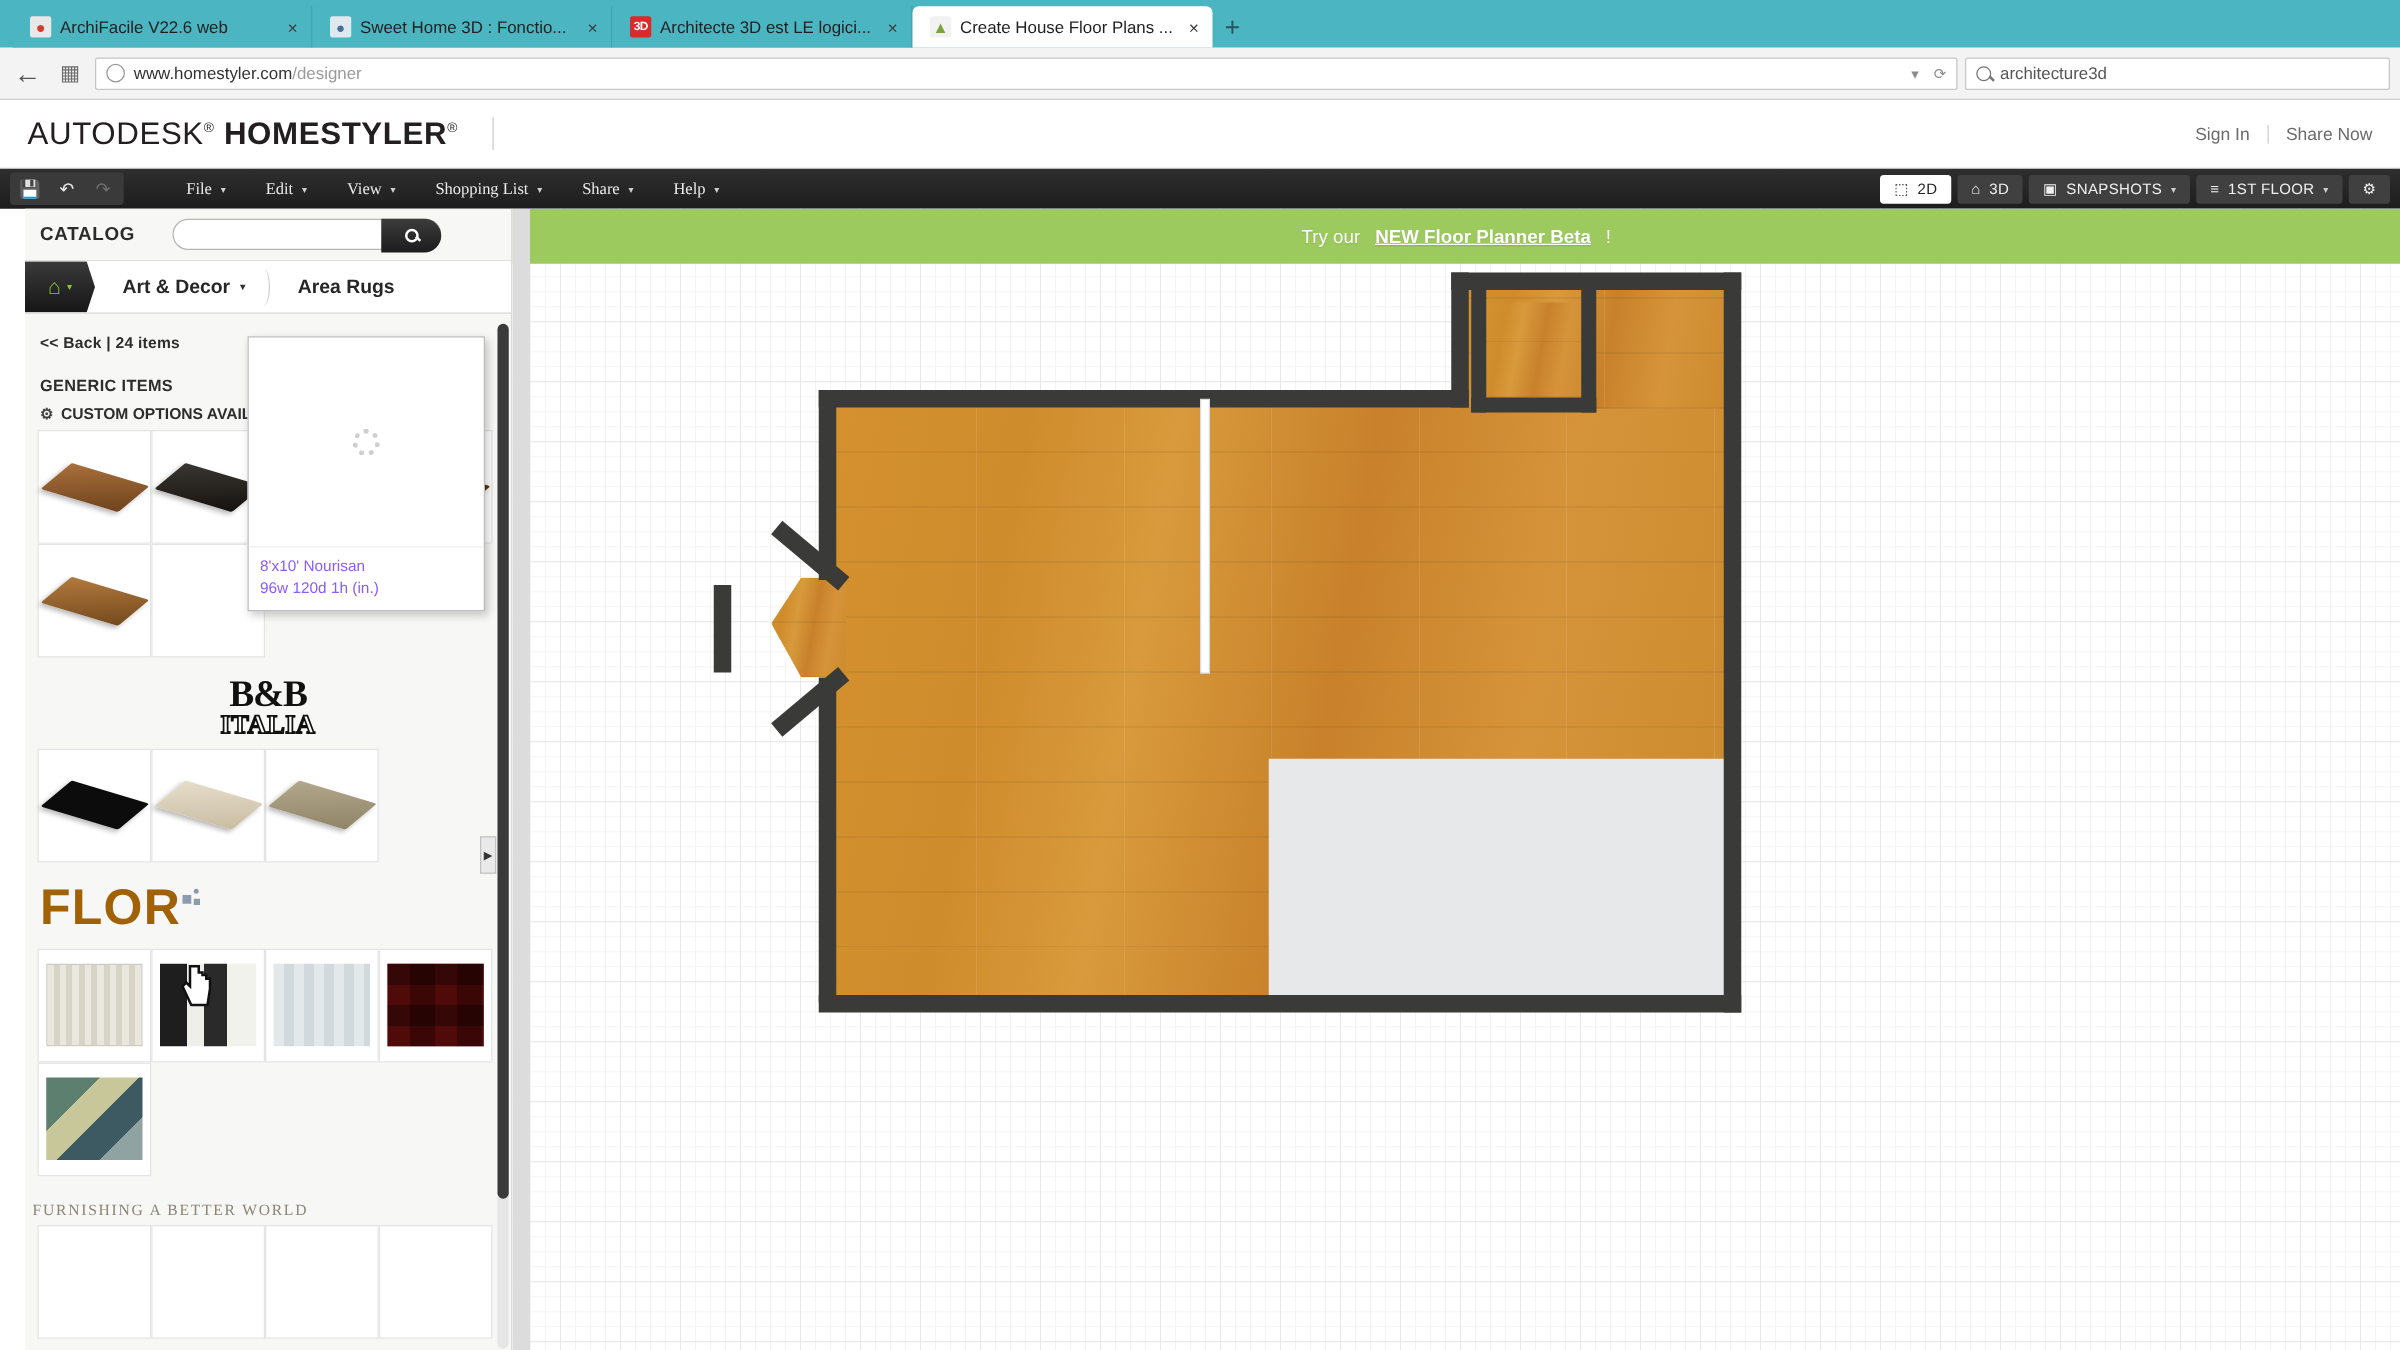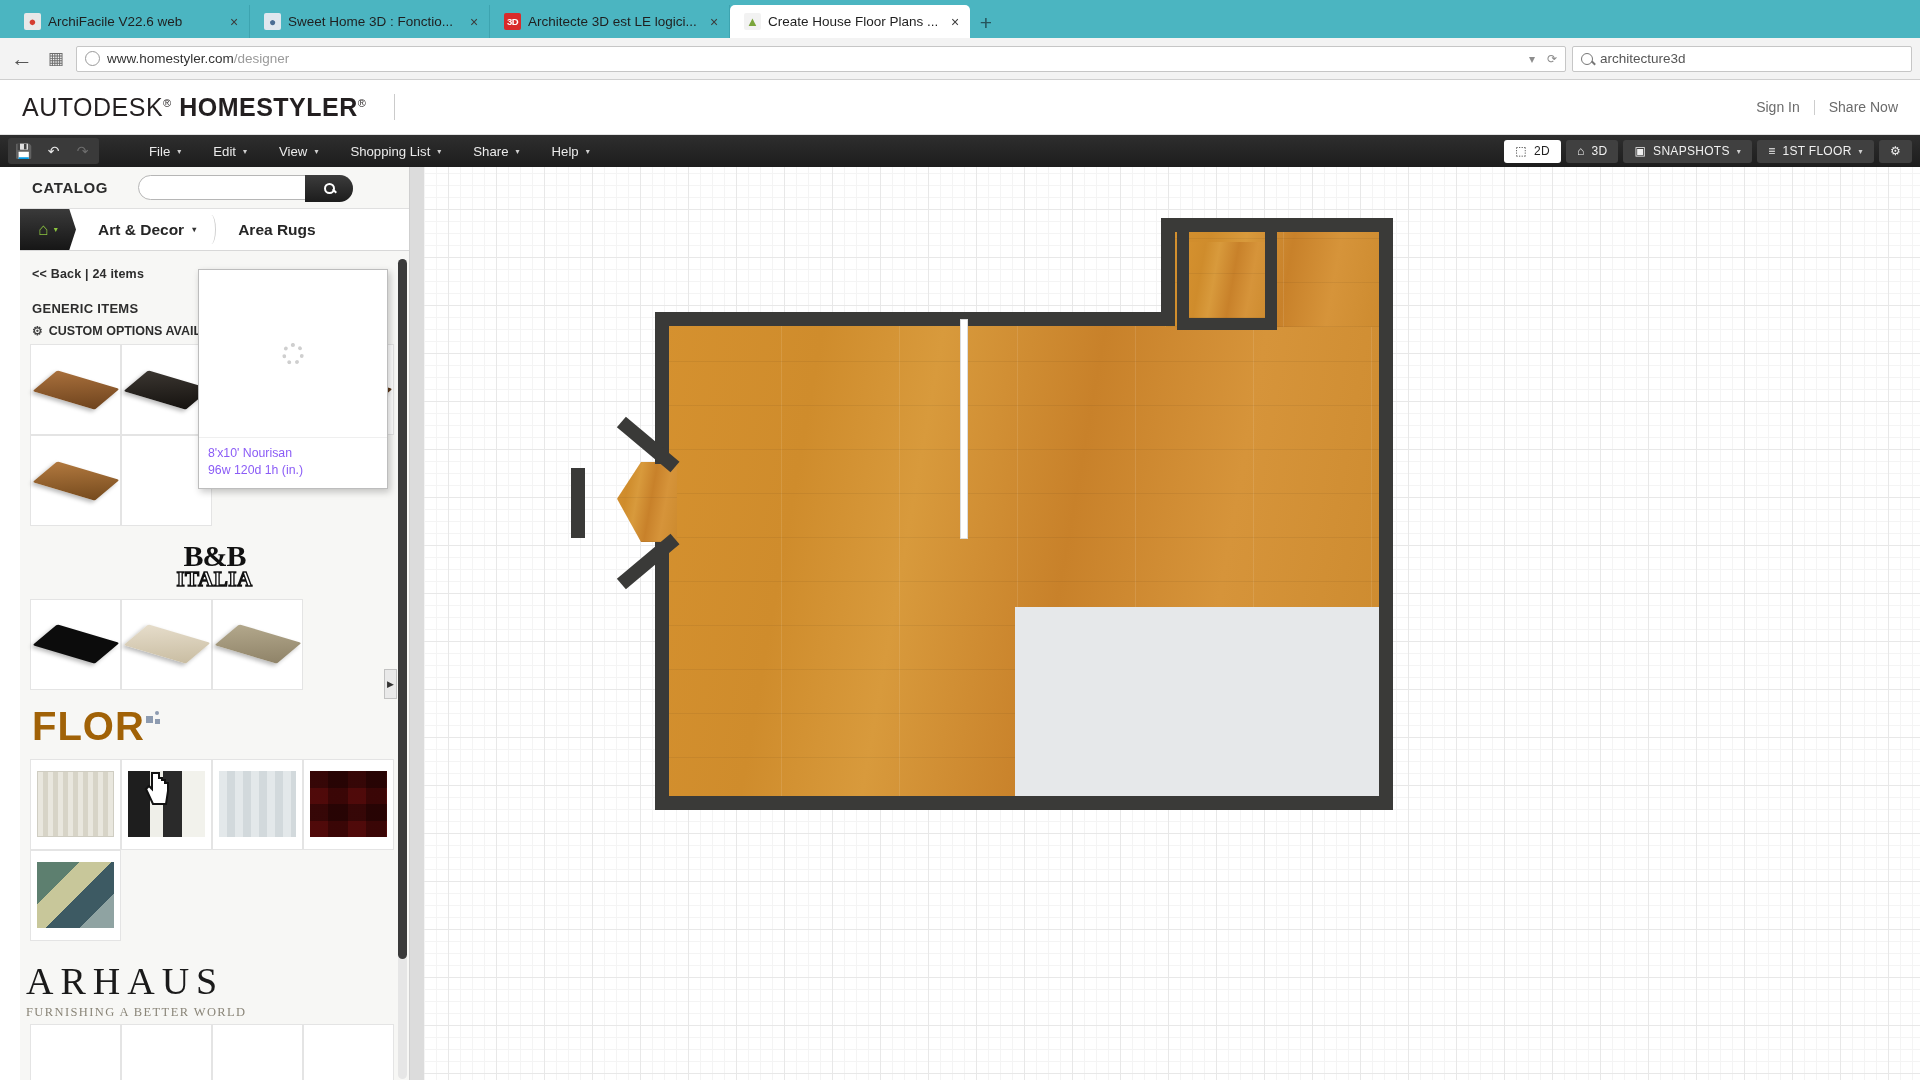--- a/index.html
+++ b/index.html
@@ -56,21 +56,21 @@
   .hs-account { margin-left:auto; display:flex; align-items:center; gap:14px;
     font-size:14px; color:#6b6b6b; }
   .hs-account .sep { width:1px; height:15px; background:#cdcdcd; }
 
   
   .toolbar { height:32px; background:linear-gradient(#2e2e2e,#1d1d1d); display:flex; align-items:center;
     padding:0 8px; color:#e3e3e3; font-size:13px; position:relative; }
   .tb-icons { display:flex; align-items:center; gap:2px; background:#3a3a3a; border-radius:3px; padding:2px 3px;}
   .tb-ico { width:27px; height:22px; display:flex; align-items:center; justify-content:center; font-size:14px; color:#e9e9e9;}
   .tb-ico.dim { color:#6e6e6e; }
-  .tb-menus { display:flex; align-items:center; margin-left:34px; gap:0px;}
+  .tb-menus { display:flex; align-items:center; margin-left:34px; gap:0px;font-family:Liberation Serif, serif;}
   .tb-menu { display:flex; align-items:center; gap:7px; padding:0 16px; font-size:13.2px; color:#eaeaea; height:32px;}
   .caret { font-size:8px; color:#cfcfcf; }
   .tb-right { margin-left:auto; display:flex; align-items:center; gap:5px; }
   .tb-pill { height:23px; display:flex; align-items:center; gap:7px; padding:0 11px;
      background:#404040; border-radius:3px; font-size:12px; color:#f0f0f0; letter-spacing:.3px;}
   .tb-pill.active { background:#fff; color:#222; }
   .tb-pill .gl { font-size:12px; }
 
   
   .app { display:flex; height:913px;padding-left:20px; }
@@ -381,21 +381,20 @@
           </div>
         <div class="thumb" style="padding:6px">
             <div style="width:78px;height:66px;background:repeating-linear-gradient(0deg,#8a2f2f 0 16px,#5e1f1f 16px 33px),repeating-linear-gradient(90deg,#933636 0 18px,#6b2323 18px 38px);background-blend-mode:multiply"></div>
           </div>
         <div class="thumb" style="padding:6px">
             <div style="width:78px;height:66px;background:linear-gradient(135deg,#5d7f6f 0 30%,#c8c79a 30% 52%,#3d5a63 52% 76%,#8fa3a2 76% 100%)"></div>
           </div>
       </div>
 
       <div class="arhaus">
-        <div class="a1">ARHAUS</div>
         <div class="a2">FURNISHING A BETTER WORLD</div>
       </div>
 
       <div class="thumb-grid">
         <div class="thumb"></div>
         <div class="thumb"></div>
         <div class="thumb"></div>
         <div class="thumb"></div>
       </div>
 
@@ -417,20 +416,25 @@
         <path d="M8 2 L8 18 L5 15 L2 18 L9 33 L22 33 L24 20 L24 12 L21 12 L21 9 L18 9 L18 7 L15 7 L15 2 Z" fill="#fff" stroke="#111" stroke-width="2"></path>
       </svg>
     </div>
   </div>
 
   <div class="canvas-wrap">
     <div class="gridbg2"></div>
     <div class="gridbg"></div>
     <div class="left-gutter"></div>
 
+    <div class="banner">
+      <span>Try our</span>
+      <a href="#">NEW Floor Planner Beta</a>
+      <span>!</span>
+    </div>
 
     <div class="plan">
 
       <div class="floorA" style="left:98px; top:108px; width:722px; height:482px;"></div>
 
       <div class="floorA" style="left:600px; top:15px; width:220px; height:100px;"></div>
 
       <div class="floorA" style="left:622px; top:30px; width:82px; height:76px;"></div>
 
       <div class="floorA" style="left:52px; top:250px; width:60px; height:80px; clip-path:polygon(0 46%,40% 0,100% 0,100% 100%,40% 100%);"></div>

